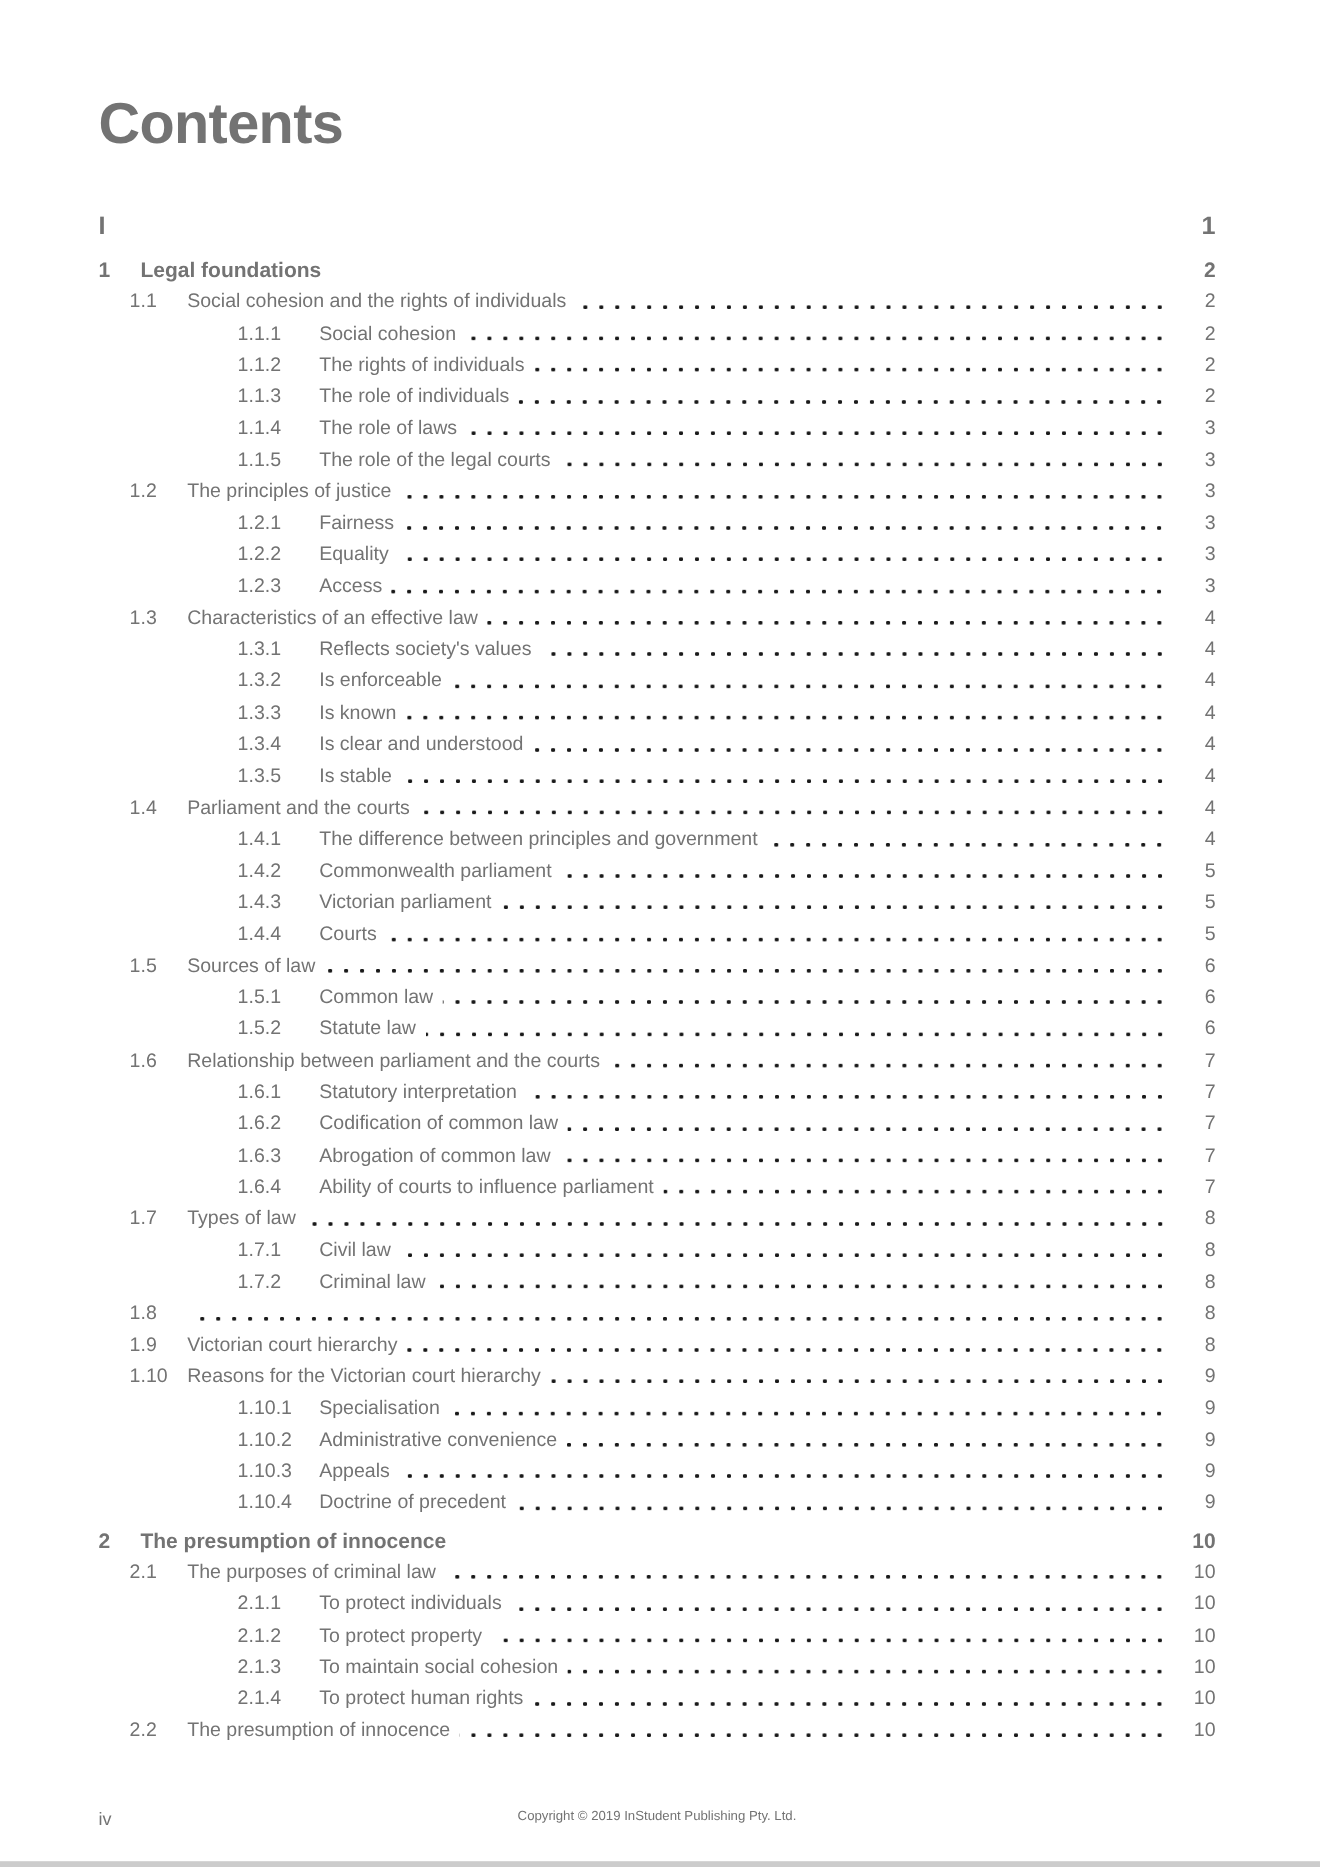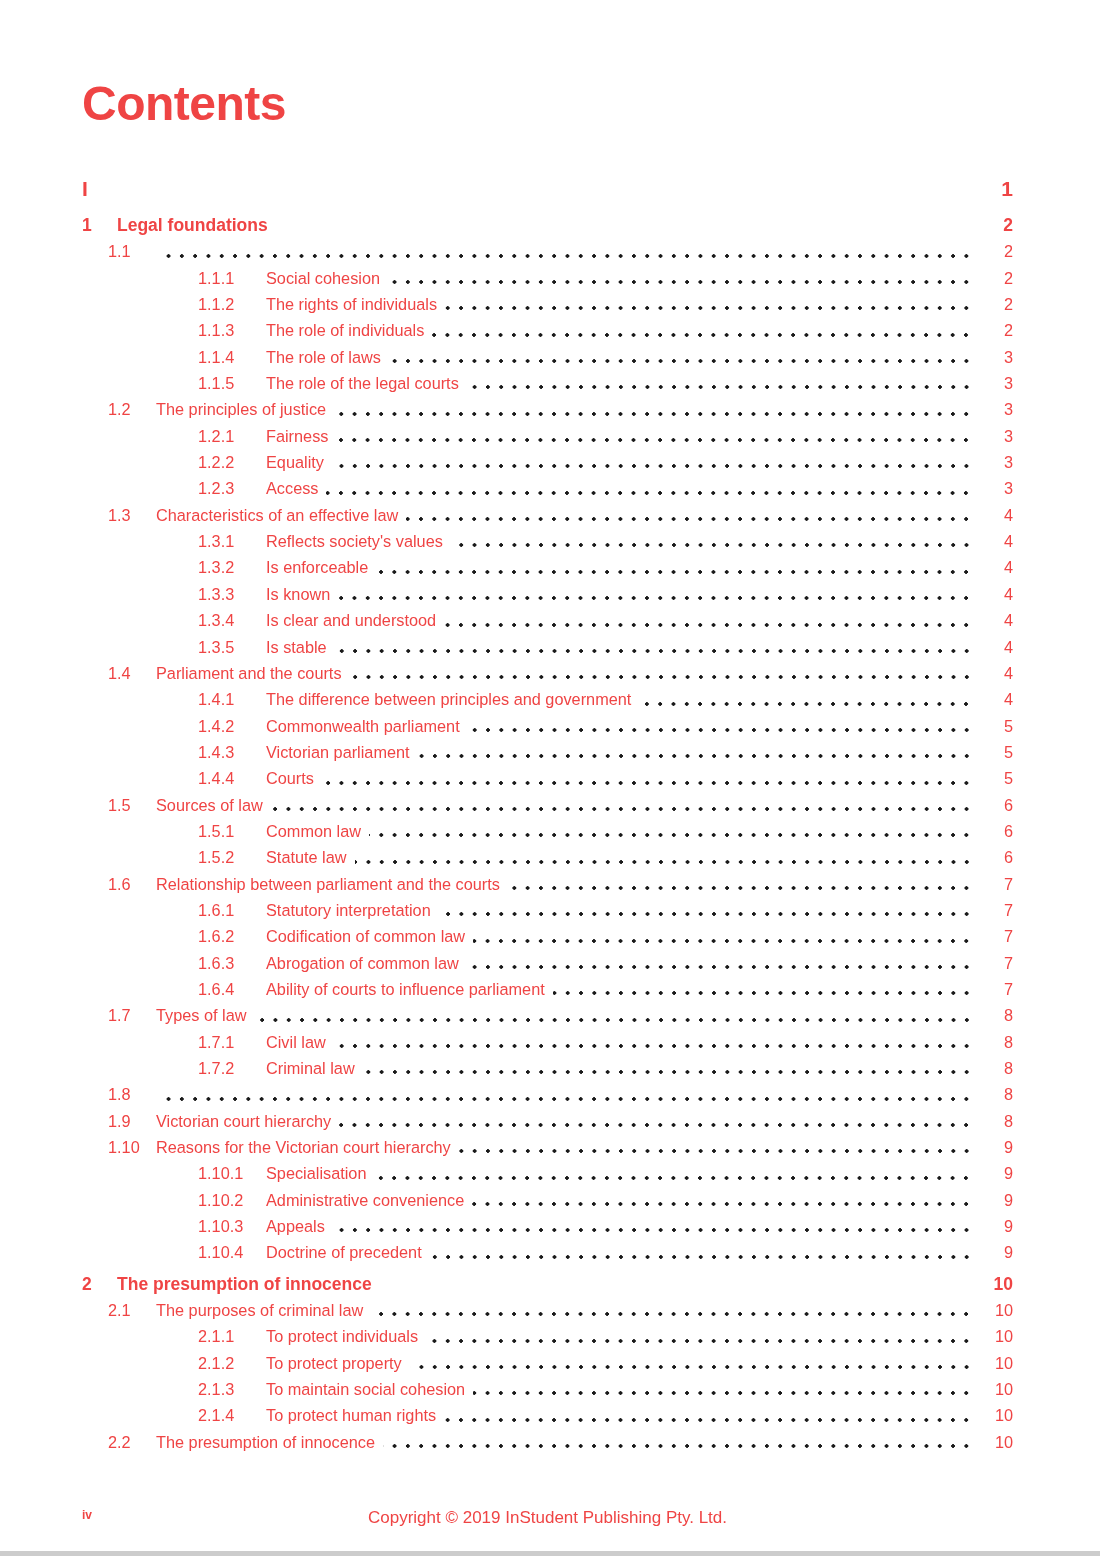--- a/index.html
+++ b/index.html
@@ -5,21 +5,21 @@
   html, body {
     margin: 0;
     padding: 0;
     background: #ffffff;
   }
   .page {
     position: relative;
     width: 1100px;
     height: 1556px;
     background: #ffffff;
-    color: #ef4444;
+    color: #737373;
     font-family: "Liberation Sans", "DejaVu Sans", sans-serif;
     overflow: hidden;
   }
   .content {
     padding: 0 87px 0 82px;
   }
   .doc-title {
     margin: 0;
     padding-top: 76px;
     font-size: 48px;
@@ -89,29 +89,29 @@
   }
   .footer {
     position: absolute;
     left: 82px;
     right: 87px;
     top: 1508px;
     display: flex;
     align-items: baseline;
   }
   .footer .page-label {
-    font-size: 12px;
-    font-weight: bold;
+    font-size: 15px;
+    font-weight: normal;
   }
   .footer .copyright {
     position: absolute;
     left: 0;
     right: 0;
     text-align: center;
-    font-size: 17px;
+    font-size: 11px;
     font-weight: normal;
   }
   .bottom-edge {
     position: absolute;
     left: 0;
     right: 0;
     bottom: 0;
     height: 5px;
     background: #cccccc;
   }
@@ -129,20 +129,21 @@
           <span class="page-num">1</span>
         </div>
         <div class="row lvl-chapter">
           <span class="num">1</span>
           <span class="label">Legal foundations</span>
           <span class="leader no-dots"></span>
           <span class="page-num">2</span>
         </div>
         <div class="row lvl-section">
           <span class="num">1.1</span>
+          <span class="label">Social cohesion and the rights of individuals</span>
           <span class="leader"></span>
           <span class="page-num">2</span>
         </div>
         <div class="row lvl-subsection">
           <span class="num">1.1.1</span>
           <span class="label">Social cohesion</span>
           <span class="leader"></span>
           <span class="page-num">2</span>
         </div>
         <div class="row lvl-subsection">

